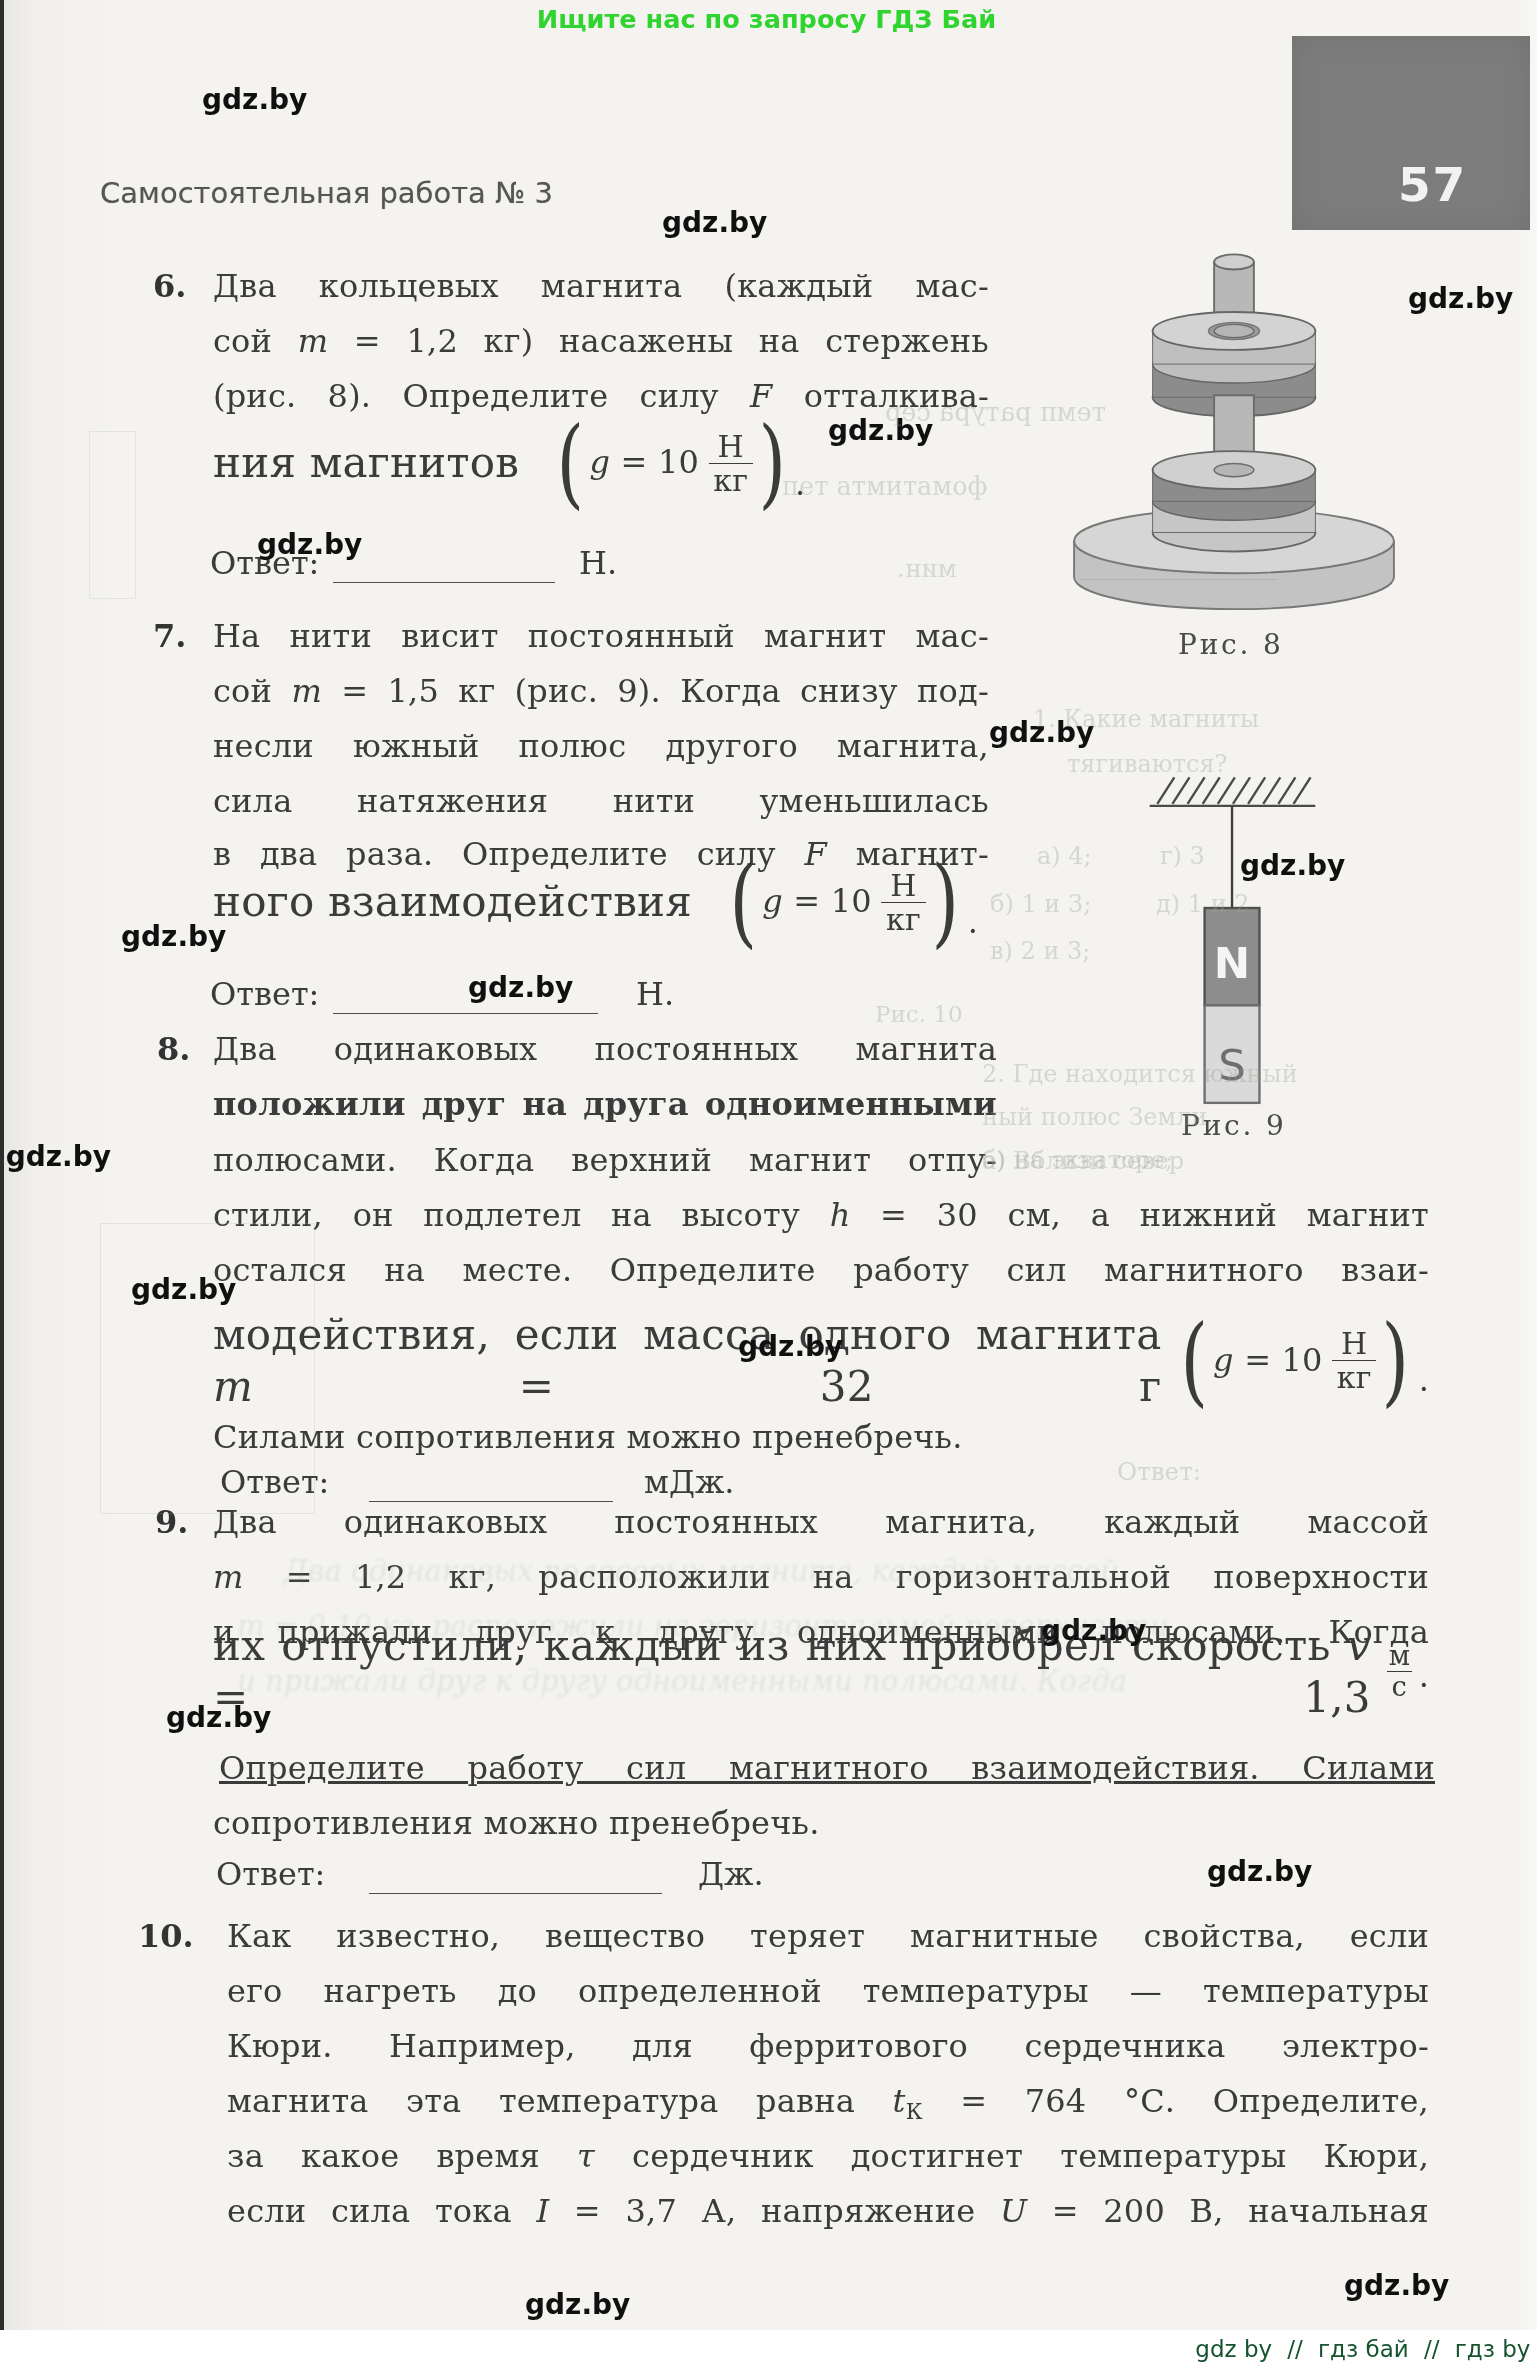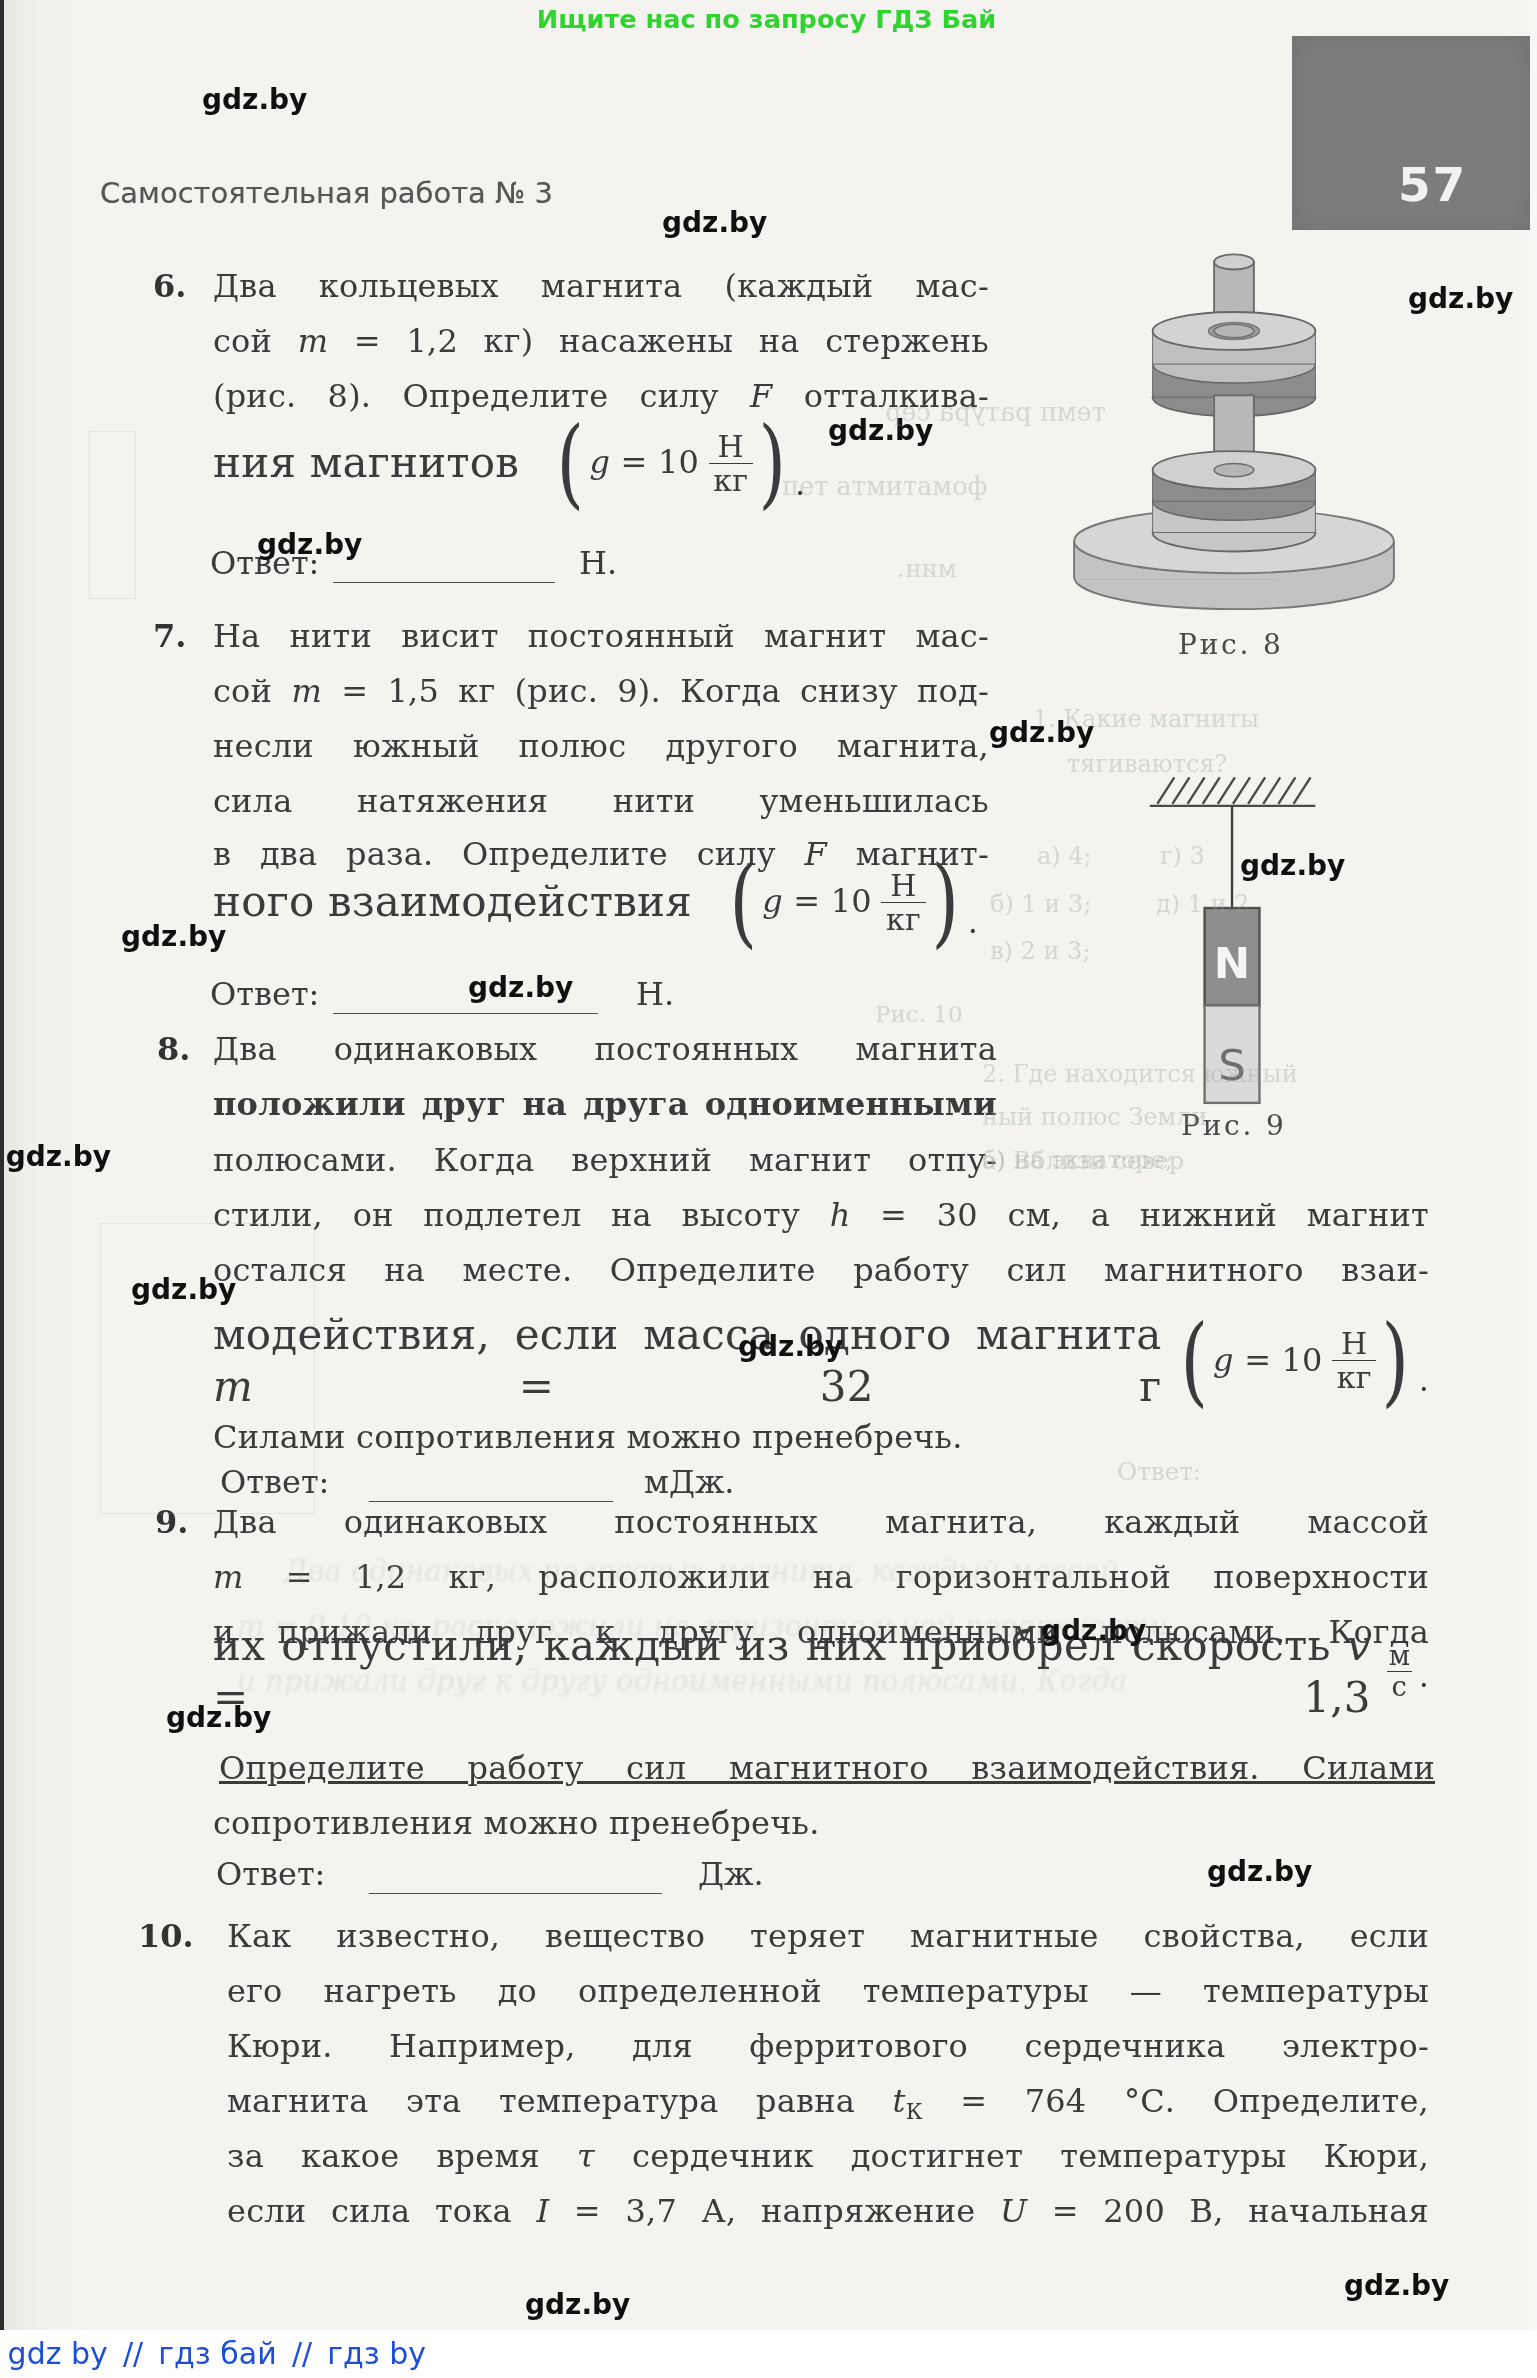--- a/index.html
+++ b/index.html
@@ -35,22 +35,22 @@
   .expr{font-size:32px;margin:0 9.5px 0 0;}
   .vfrac{display:inline-flex;flex-direction:column;align-items:center;line-height:1.1;font-size:30px;}
   .vfrac .den{border-top:1.9px solid #3b3b3b;padding:0 4.7px;}
   .vfrac .num{padding:0 4.7px;}
   .vfrac.small{font-size:27.4px;}
   .tail{font-size:32px;align-self:flex-end;margin:0 0 15px 3.8px;}
   .ans-label,.ans-unit{position:absolute;font-size:32px;color:#3b3b3b;}
   .ans-line{position:absolute;height:0;border-bottom:1.9px solid #4f4f4f;}
   .figcap{position:absolute;font-size:28px;color:#4a4a4a;letter-spacing:2.8px;}
   .figwrap{position:absolute;}
-  .footer{position:absolute;top:2336px;left:0;width:1538px;text-align:left;
-    font-family:"DejaVu Sans",sans-serif;font-size:30px;color:#1d4ed8;}
+  .footer{position:absolute;top:2336px;left:0;width:1538px;text-align:right;
+    font-family:"DejaVu Sans",sans-serif;font-size:23px;color:#14532d;}
   .footer span{margin:0 7.6px;}
   .art{position:absolute;color:#96a196;opacity:.34;filter:blur(0.6px);white-space:nowrap;}
   .art.mir{transform:scaleX(-1);}
   .art-line{position:absolute;border-top:1.9px solid #9aa49a;opacity:.4;}
   .art-box{position:absolute;border:1.9px solid #a9b1a9;opacity:.22;}
   .ghost{position:absolute;color:#7d937d;opacity:.15;filter:blur(0.8px);white-space:nowrap;font-style:italic;}
   i{font-style:italic;}
   sub{font-size:.68em;}
 </style>
 </head>

